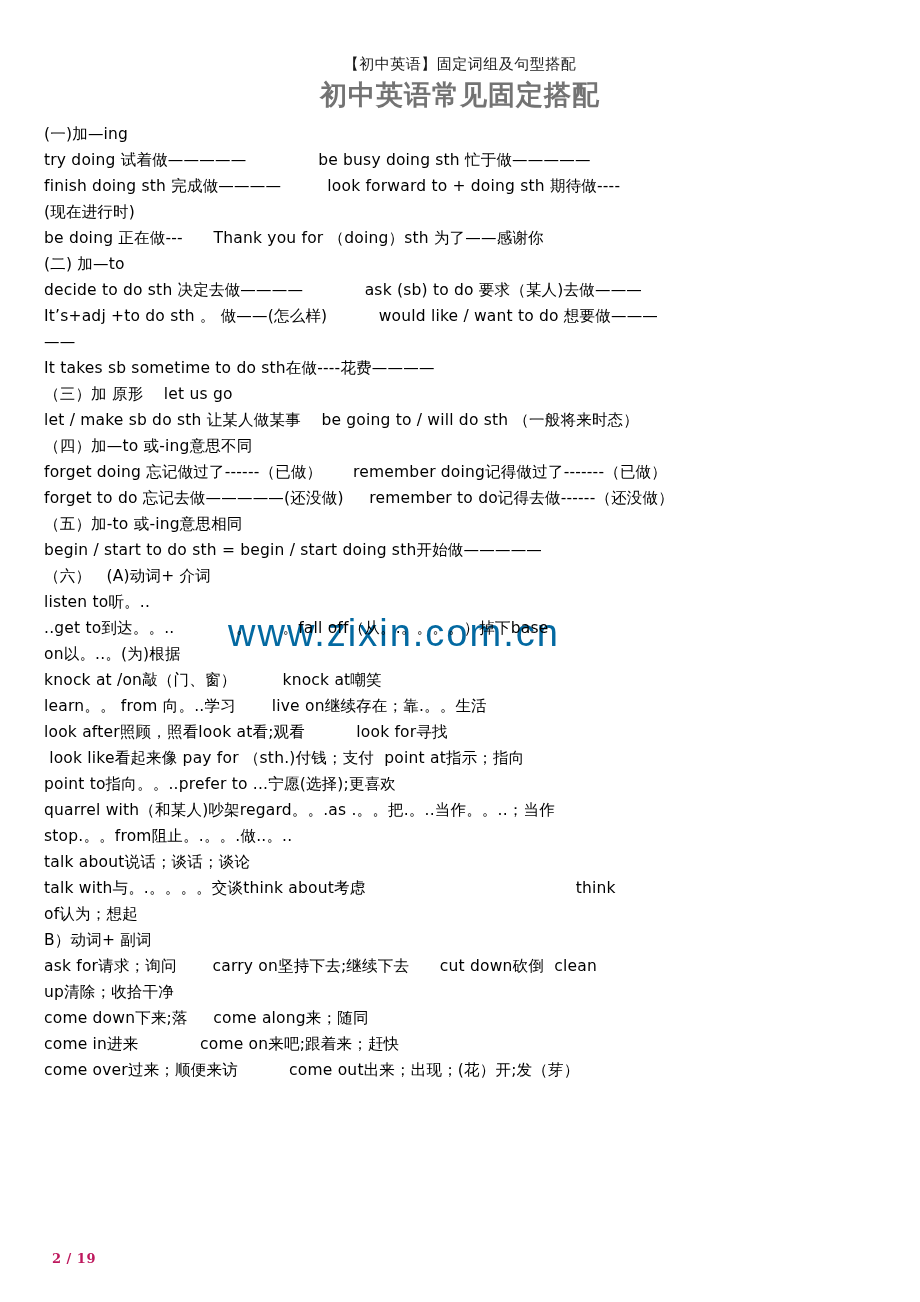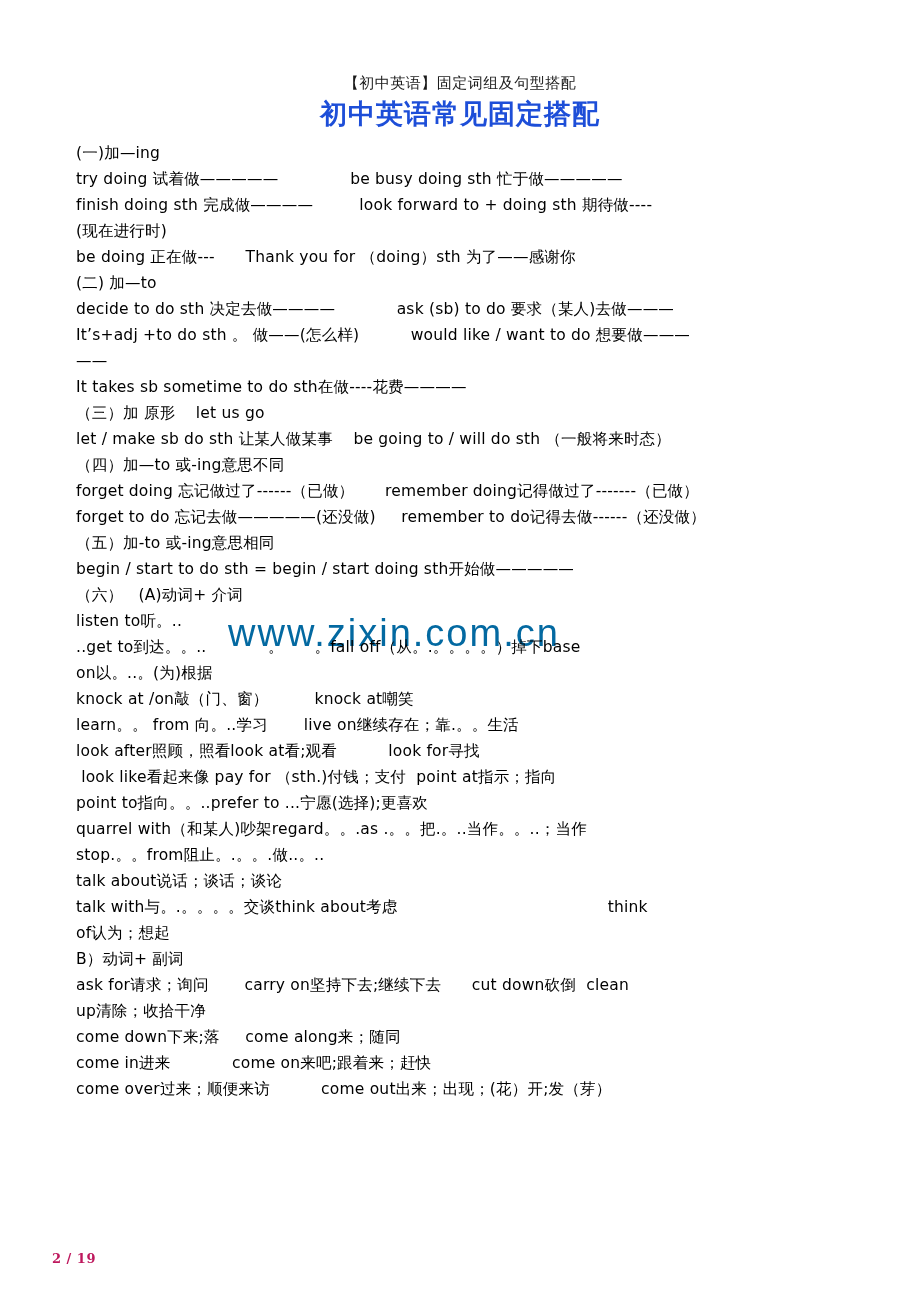--- a/index.html
+++ b/index.html
@@ -37,47 +37,46 @@
     z-index: 0;
     pointer-events: none;
     user-select: none;
   }
 
   
   .doc-header {
     position: relative;
     z-index: 2;
     text-align: center;
-    padding-top: 73px;
+    padding-top: 54px;
   }
   .doc-subtitle {
     font-family: "DejaVu Serif", "Liberation Serif", serif;
     font-size: 15px;
     line-height: 20px;
     color: #1a1a1a;
     letter-spacing: 0.5px;
   }
   .doc-title {
     font-family: "DejaVu Sans", "Liberation Sans", sans-serif;
     font-weight: bold;
     font-size: 27px;
     line-height: 36px;
     margin-top: 3px;
     letter-spacing: 1px;
-    color: #1d4ed8;
+    color: #737373;
   }
 
   
   .doc-body {
     position: relative;
     z-index: 2;
     margin-top: 8px;
     padding-left: 44px;
     padding-right: 13px;
-    margin-left: 32px;
   }
   .line {
     font-size: 15.5px;
     line-height: 26px;
     white-space: pre-wrap;
     color: #000;
     letter-spacing: 0.2px;
     min-height: 26px;
   }
 

